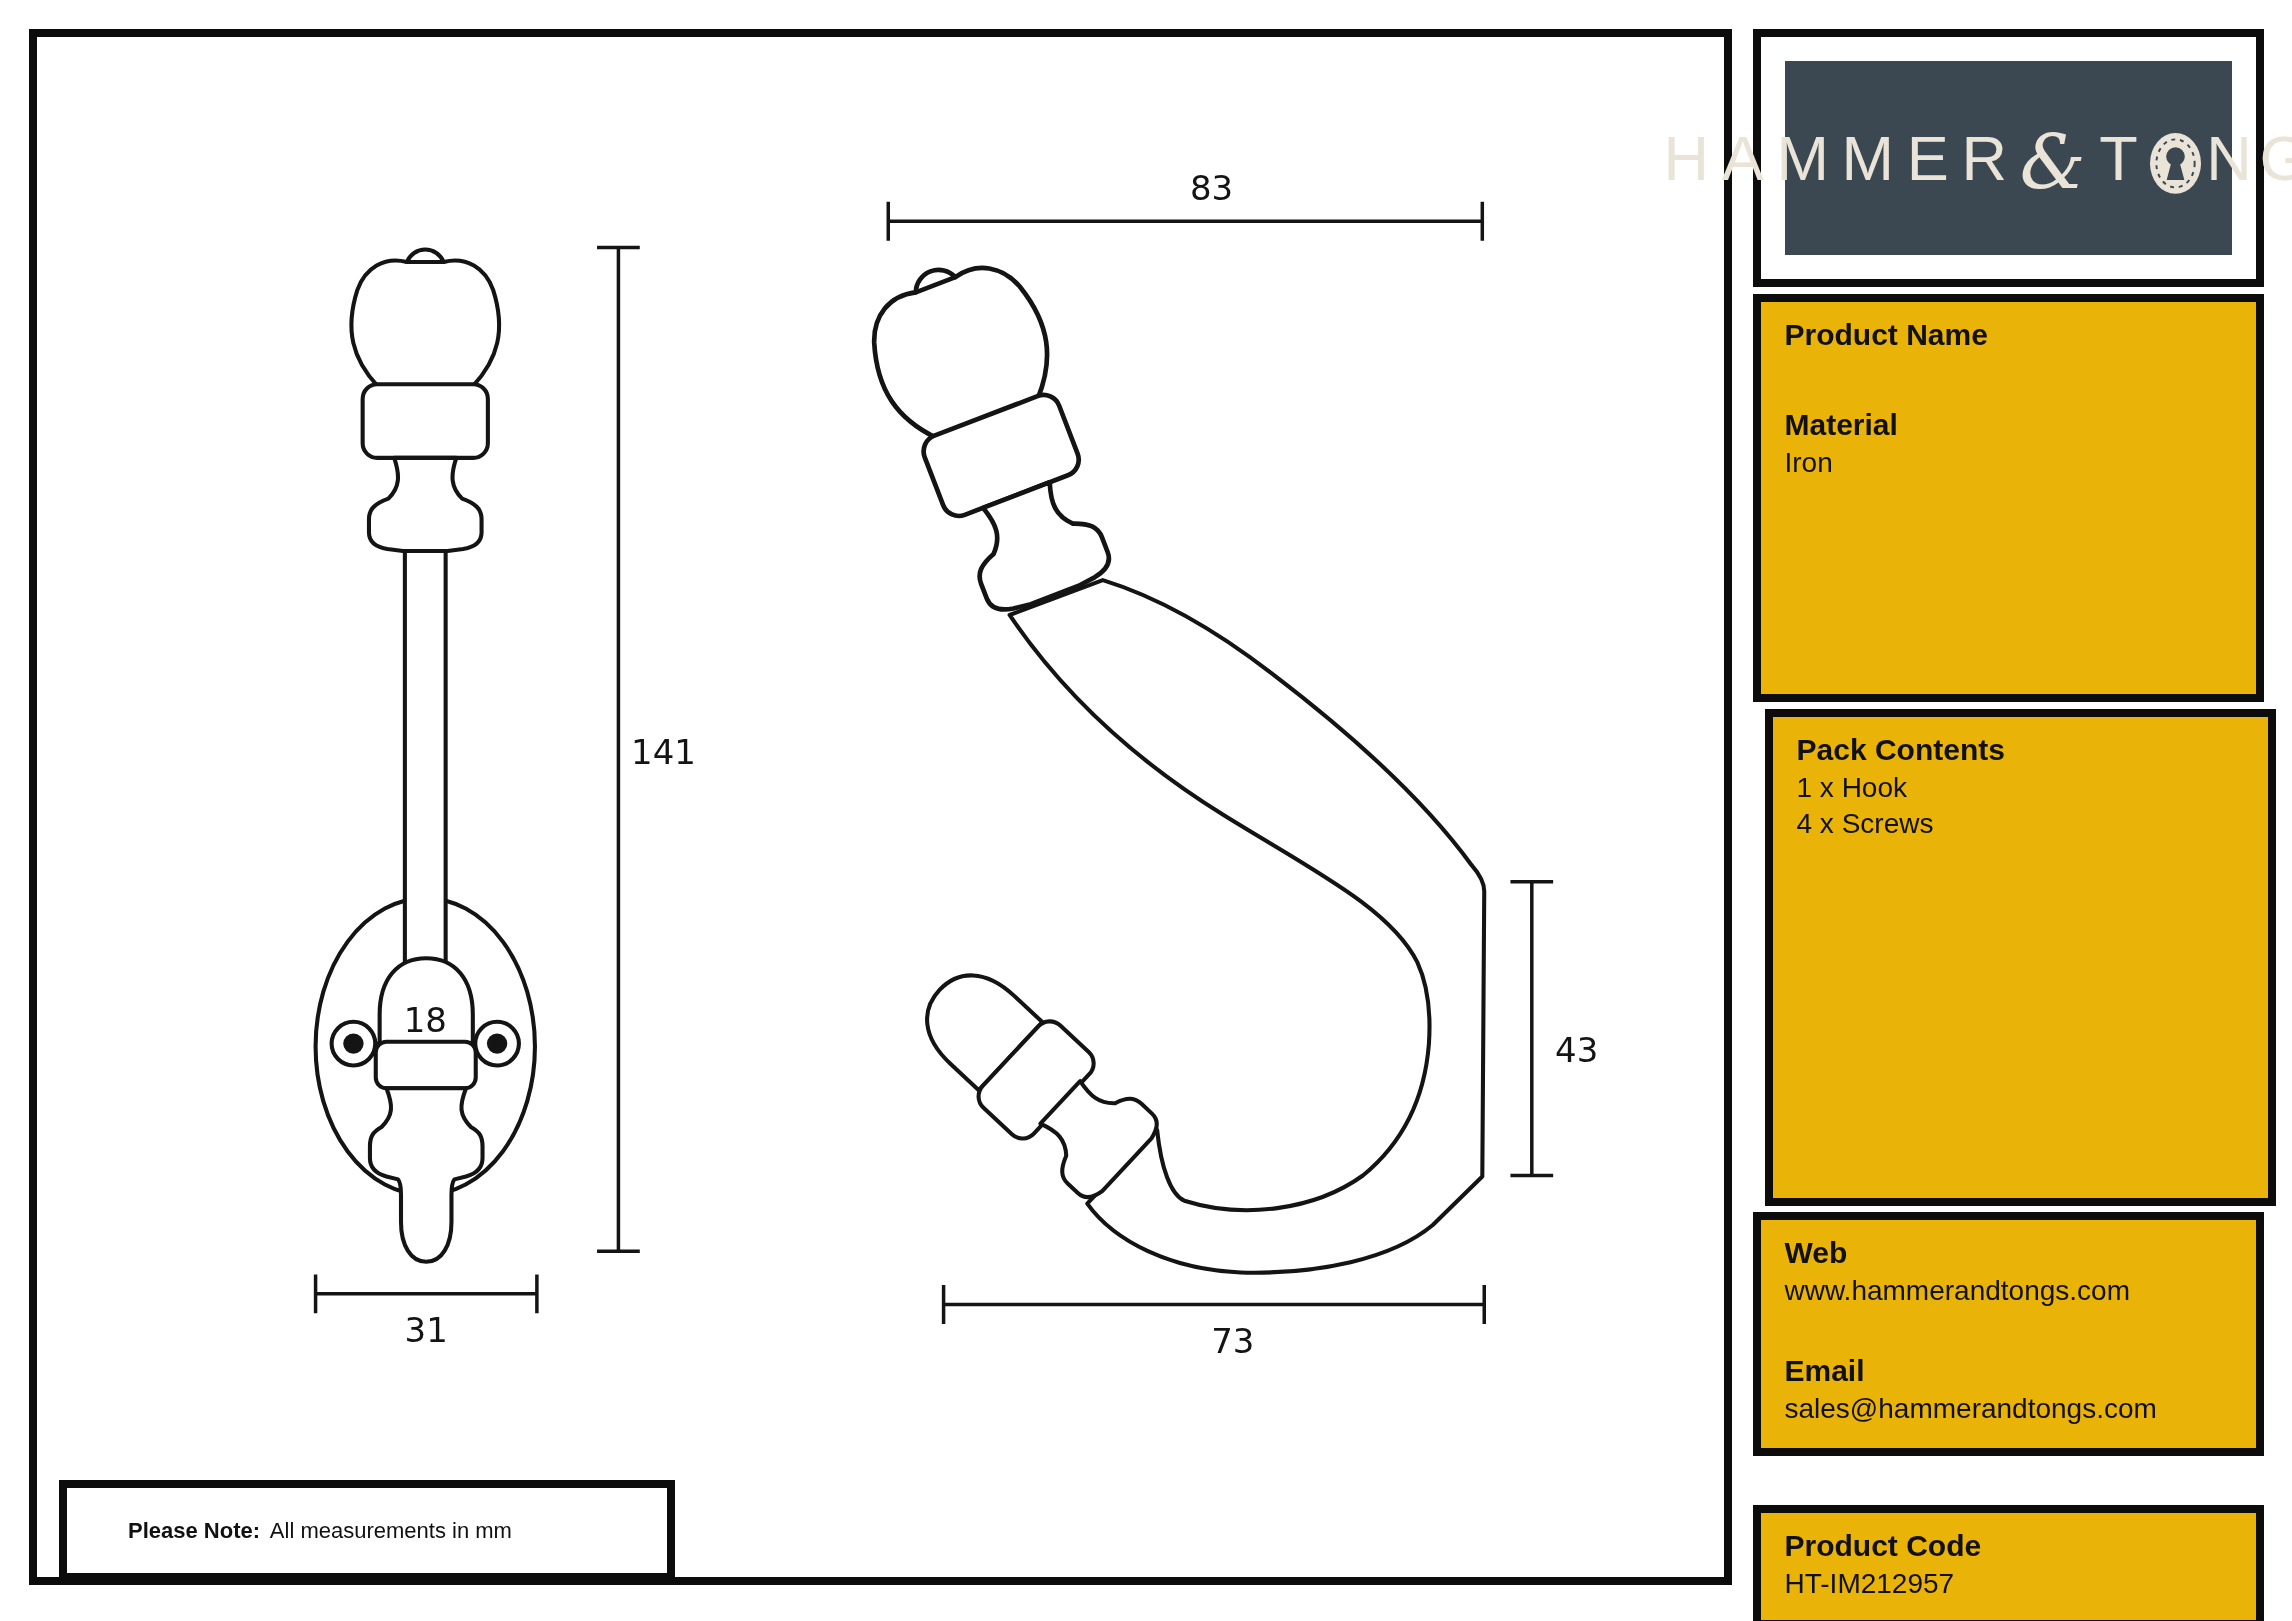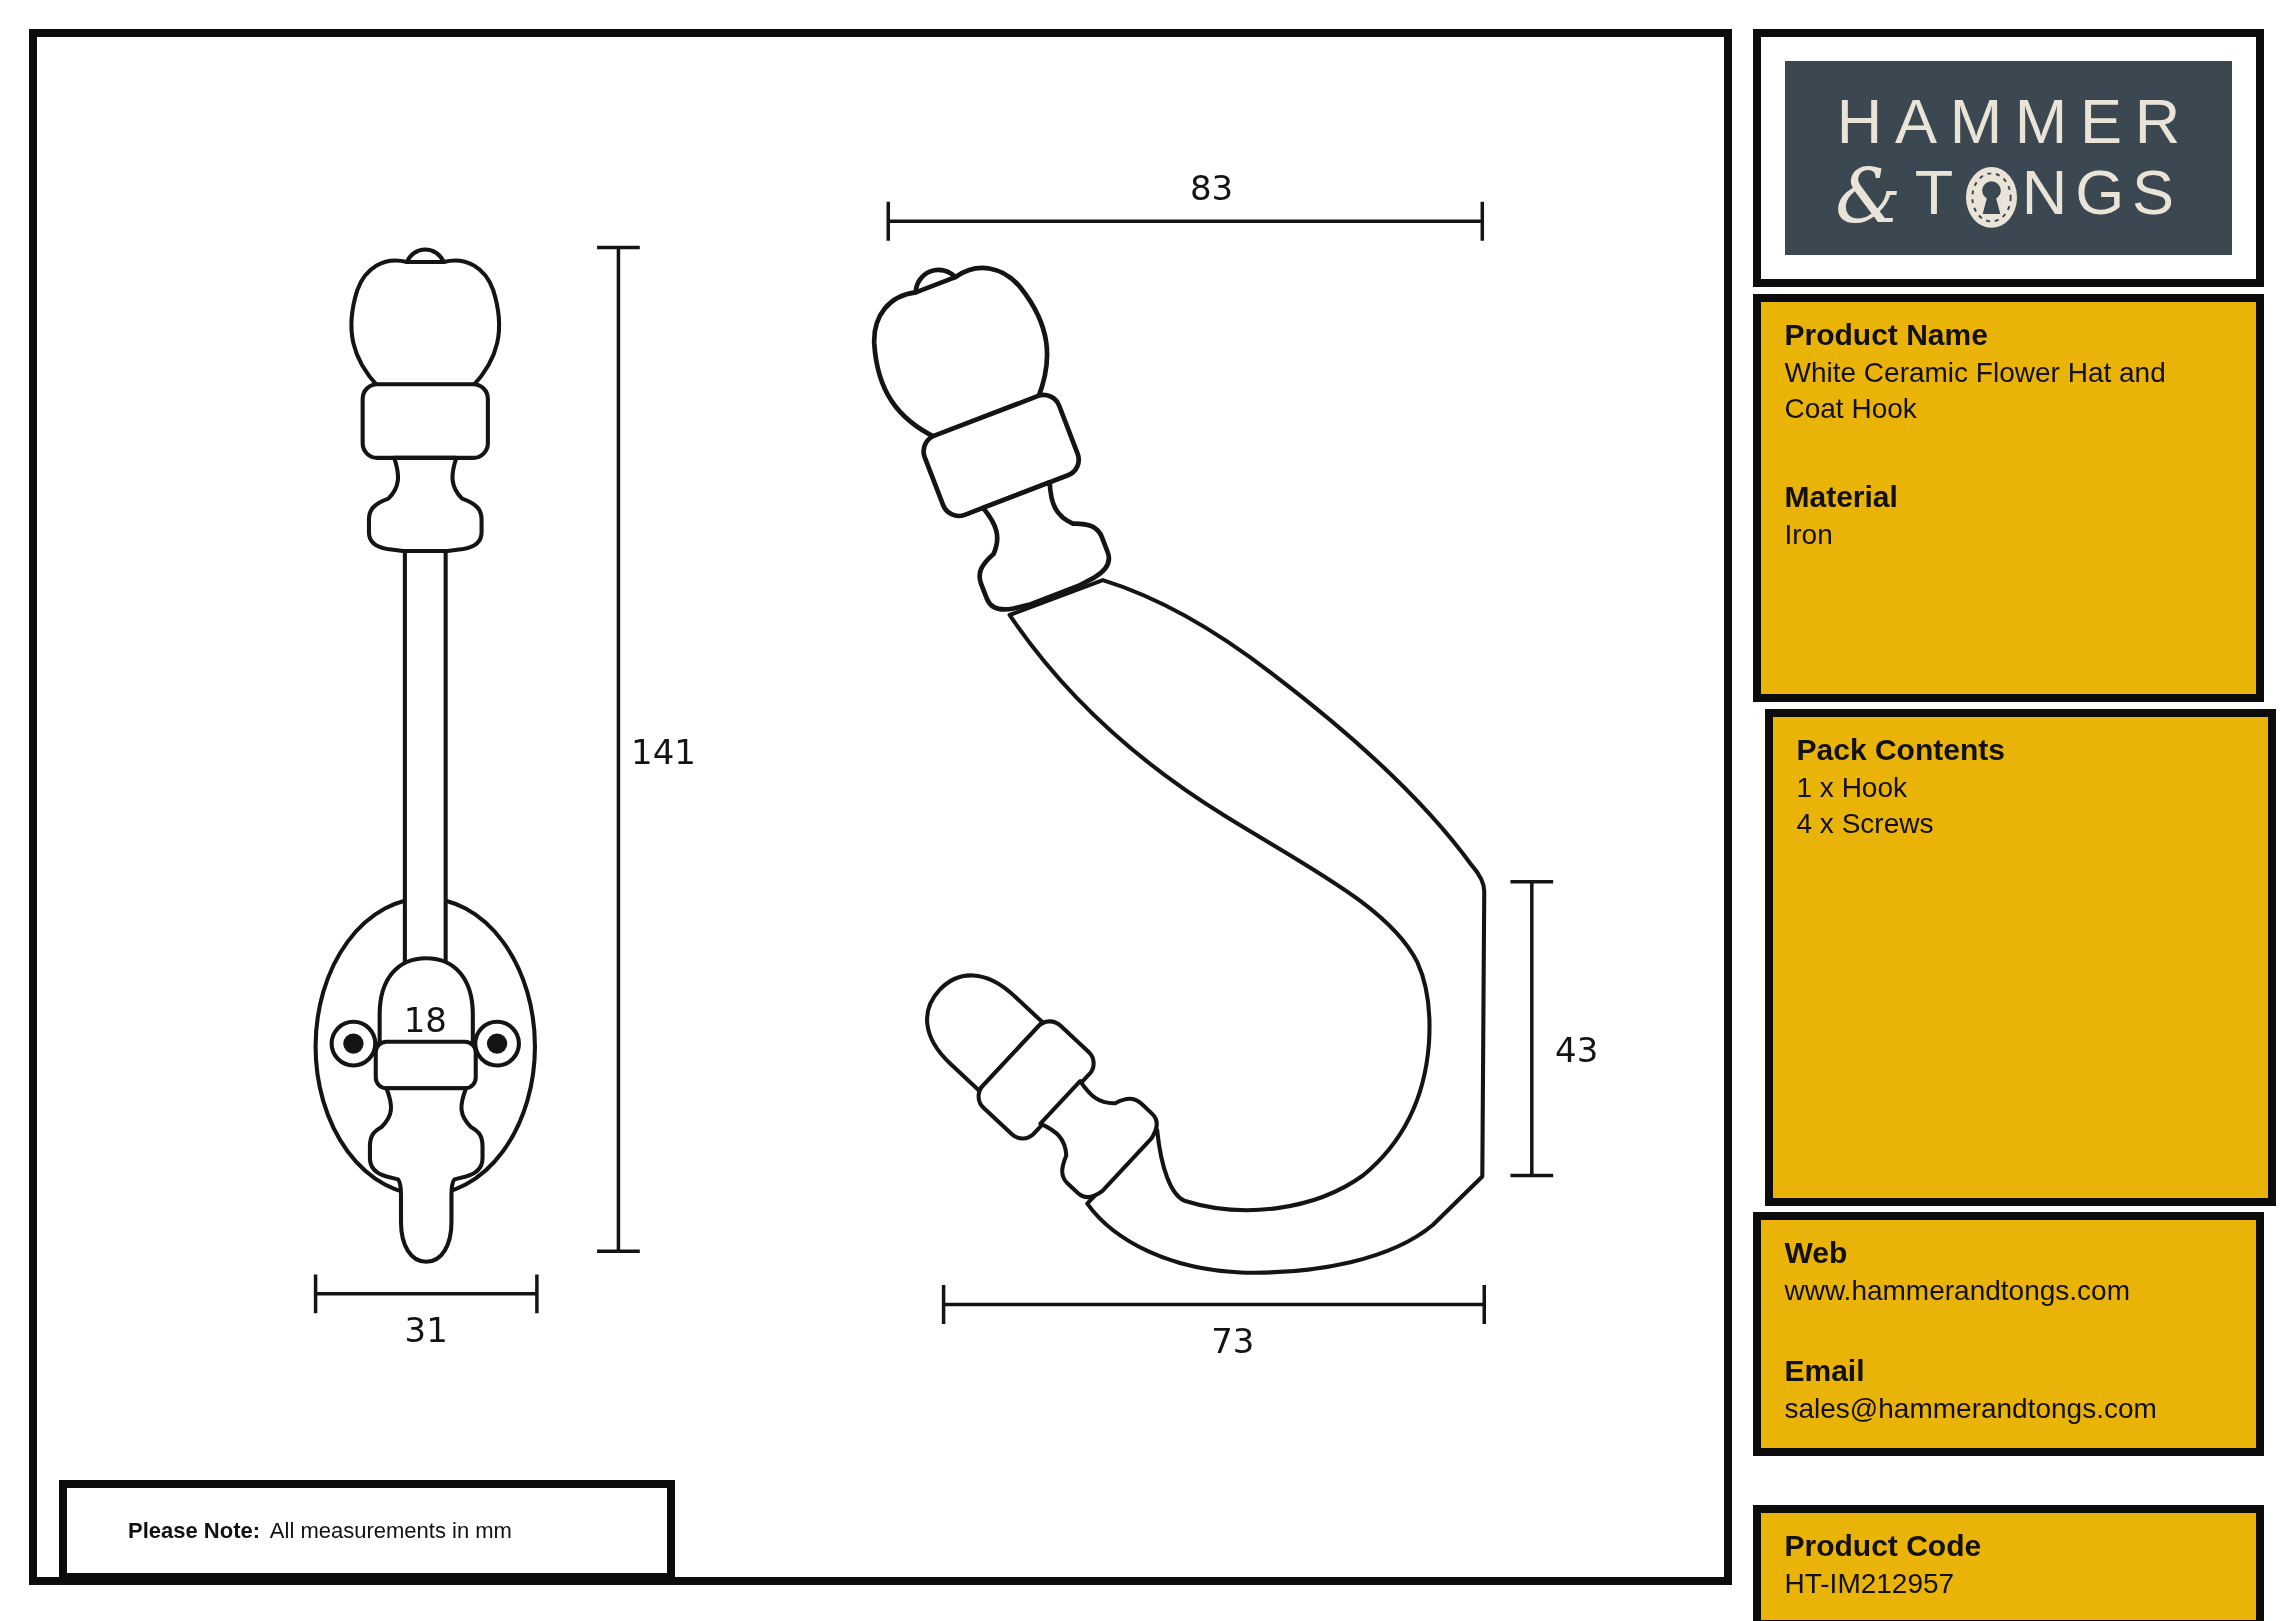--- a/index.html
+++ b/index.html
@@ -23,21 +23,21 @@
   .panel{position:absolute;left:1753px;width:511px;border:8.8px solid #0c0c0c;
         box-sizing:border-box;background:#eab308;padding:13.7px 23.5px;z-index:4;}
   .panel h3{margin:0 0 2px 0;font-size:30px;font-weight:bold;line-height:37px;}
   .panel .val{font-size:28px;line-height:36px;font-weight:400;}
   .spacer{height:51px;}
   .spacer-sm{height:43px;}
 
   .logo-panel{position:absolute;left:1753px;top:29px;width:511px;height:258px;
         border:8.8px solid #0c0c0c;box-sizing:border-box;background:#fff;
         display:flex;align-items:center;justify-content:center;z-index:4;}
-  .logo-box{width:447px;height:194px;background:#3C4851;display:flex;flex-direction:column;
+  .logo-box{width:447px;height:194px;background:#3C4851;display:flex;
         align-items:center;justify-content:center;}
   .logo-l1{color:#EAE4D8;font-size:63px;letter-spacing:12.7px;line-height:69px;
         font-weight:400;text-indent:12.7px;}
   .logo-l2{color:#EAE4D8;font-size:63px;letter-spacing:7.8px;line-height:73px;font-weight:400;
         display:flex;align-items:center;}
   .logo-amp{font-family:"DejaVu Serif", serif;font-style:italic;font-size:74px;
         margin-right:5.9px;transform:translateY(3.9px);}
   .keyhole{display:inline-block;margin:0 3.9px;transform:translateY(4.9px);}
 </style>
 </head>
@@ -147,21 +147,20 @@
           <circle cx="27" cy="25" r="9.5" fill="#3C4851"></circle>
           <path d="M 23 30 L 18 49 L 36 49 L 31 30 Z" fill="#3C4851"></path>
         </svg>
         <span>NGS</span>
       </div>
     </div>
   </div>
 
   <div class="panel" style="top:294px;height:408px;">
     <h3>Product Name</h3>
-    <div class="val">White Ceramic Flower Hat and Coat Hook</div>
     <div class="spacer"></div>
     <h3>Material</h3>
     <div class="val">Iron</div>
   </div>
 
   <div class="panel" style="top:709px;height:497px;margin-left:12px;">
     <h3>Pack Contents</h3>
     <div class="val">1 x Hook</div>
     <div class="val">4 x Screws</div>
   </div>

